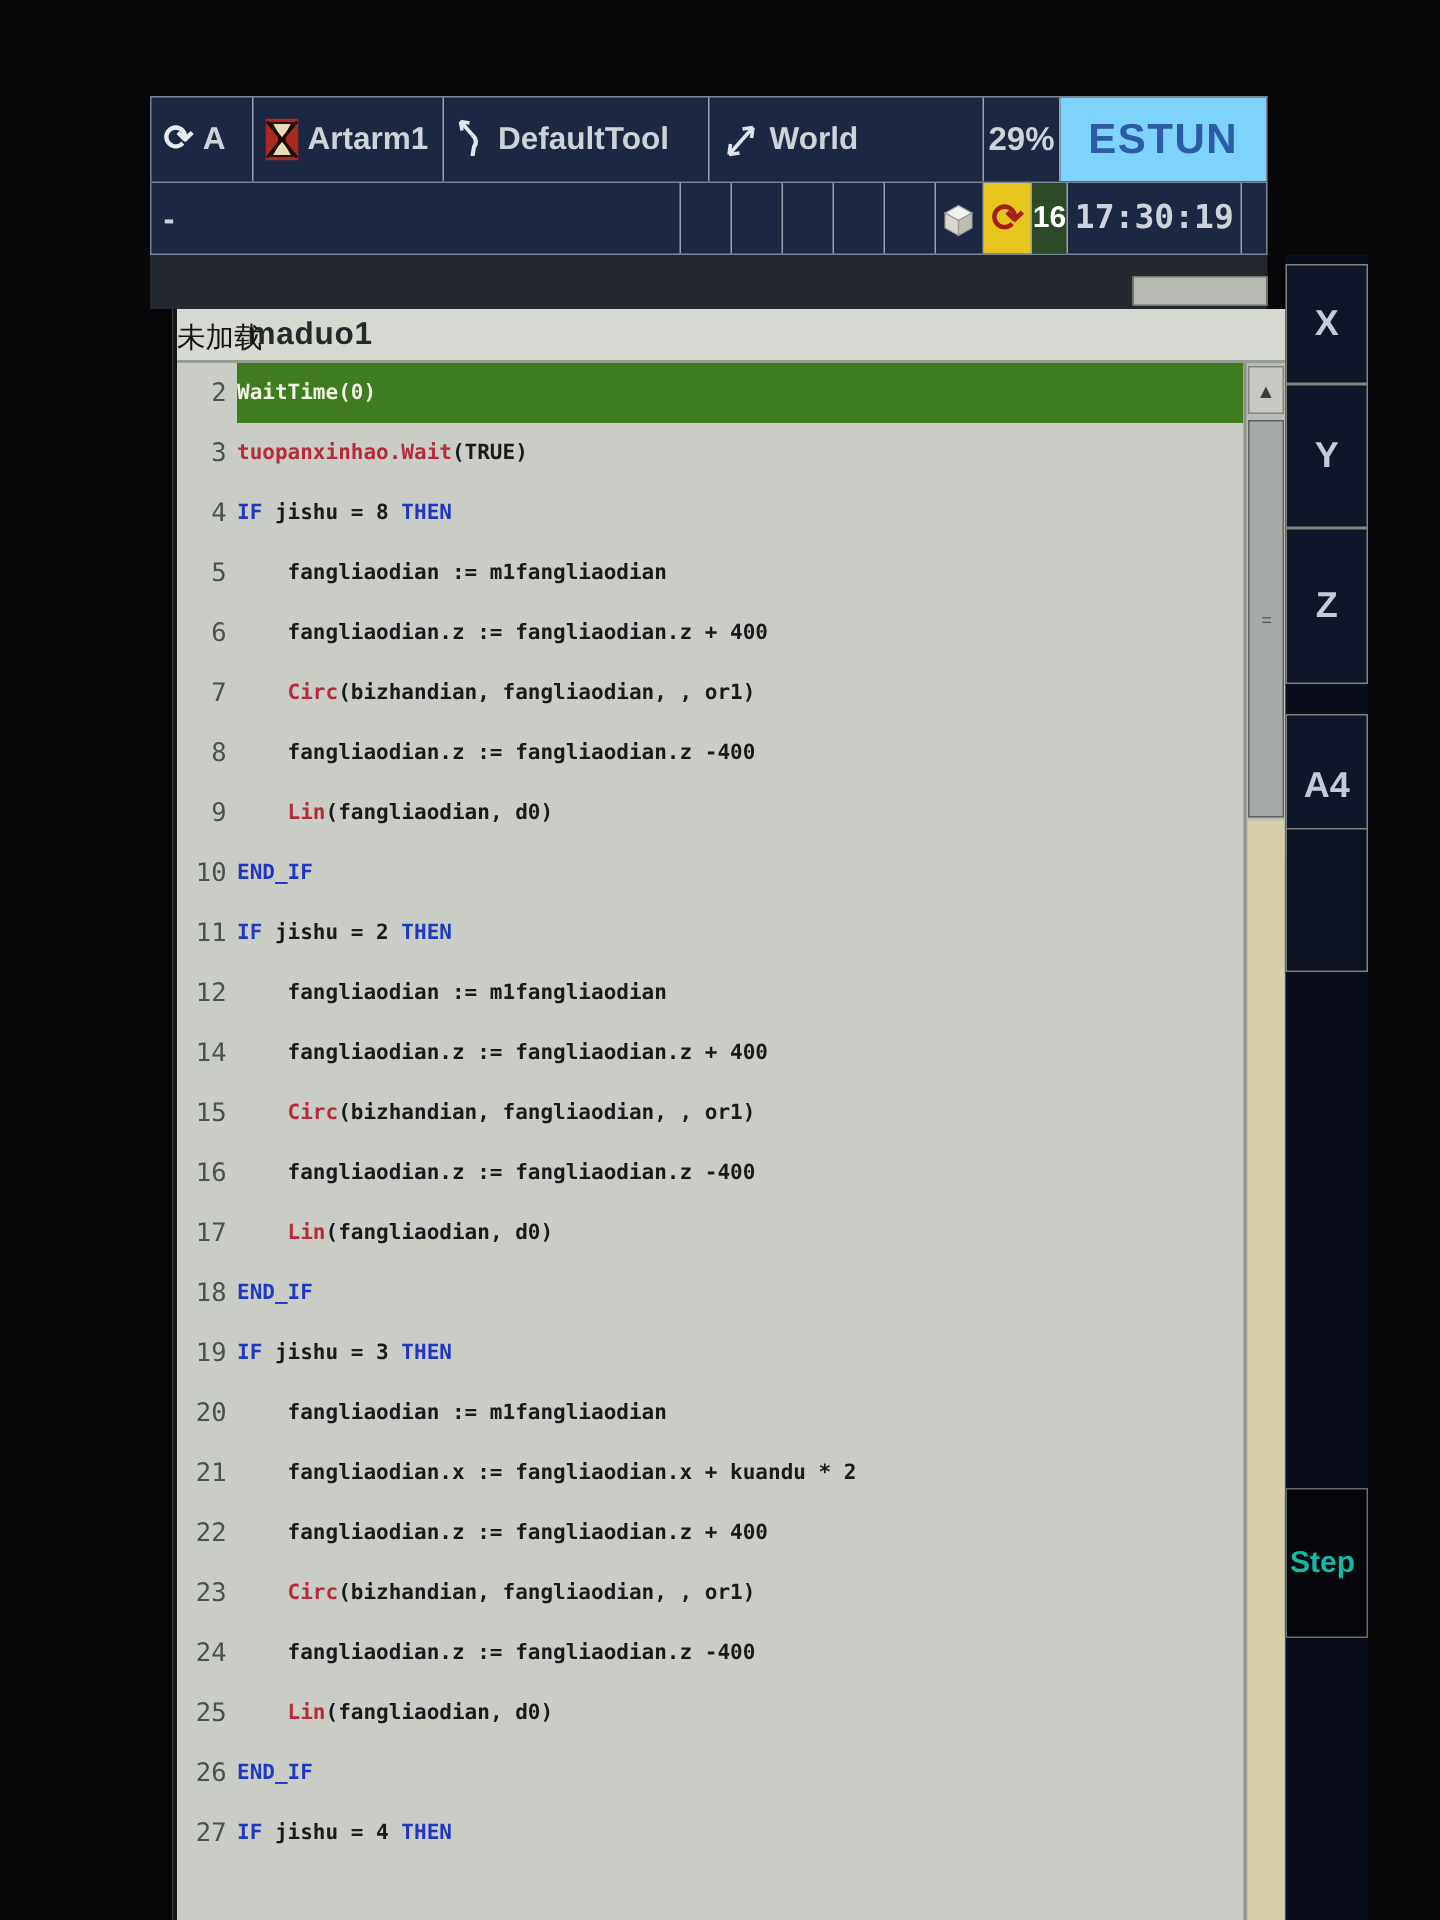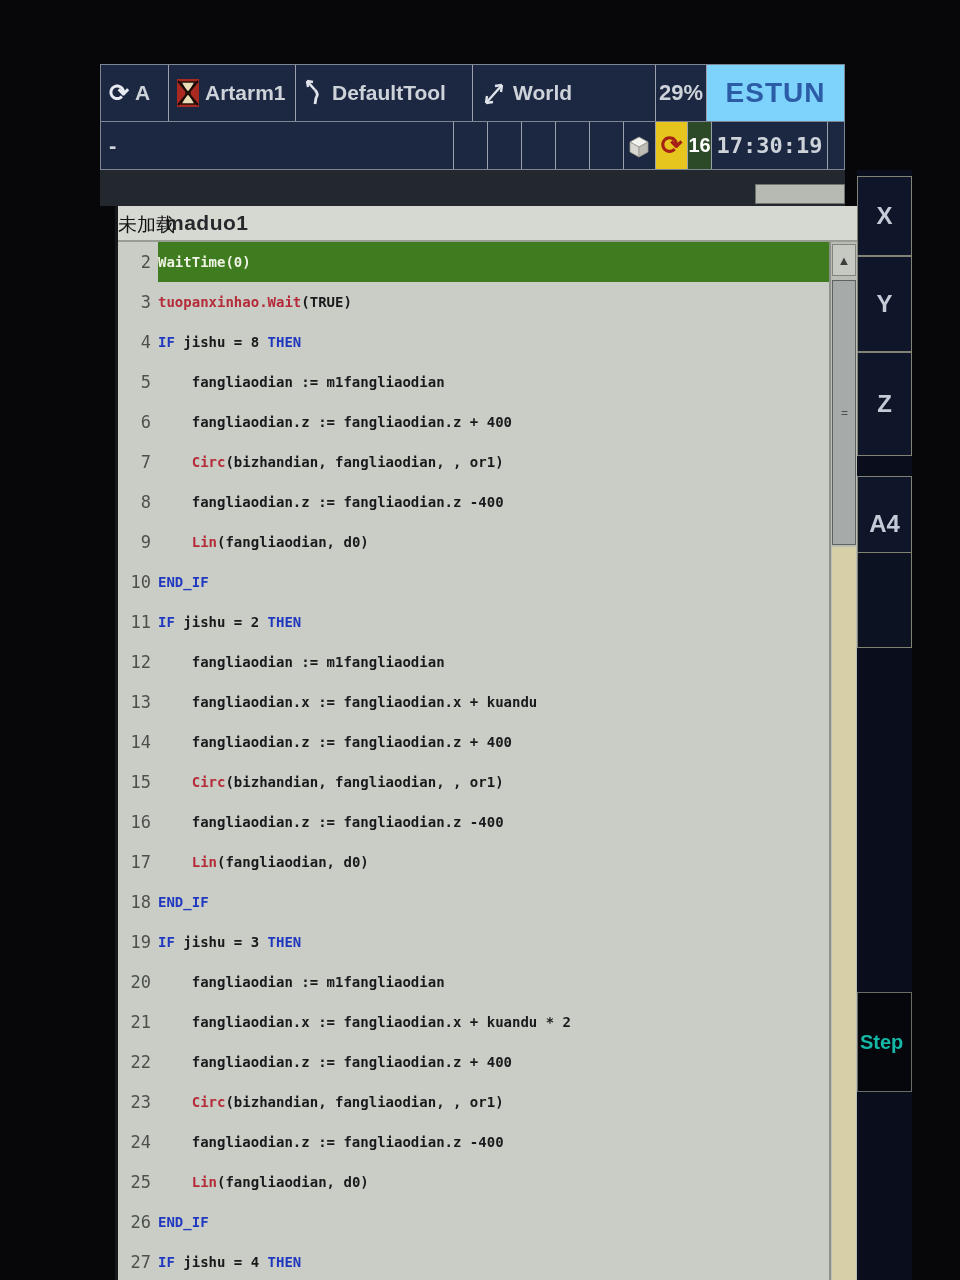--- a/index.html
+++ b/index.html
@@ -210,24 +210,20 @@
       </div>
       <div class="code-line">
         <span class="lnum">11</span>
         <span class="ltext"><span class="seg kw">IF</span><span class="seg pl"> jishu = 2 </span><span class="seg kw">THEN</span></span>
       </div>
       <div class="code-line">
         <span class="lnum">12</span>
         <span class="ltext"><span class="seg pl">    fangliaodian := m1fangliaodian</span></span>
       </div>
       <div class="code-line">
-        <span class="lnum">13</span>
-        <span class="ltext"><span class="seg pl">    fangliaodian.x := fangliaodian.x + kuandu</span></span>
-      </div>
-      <div class="code-line">
         <span class="lnum">14</span>
         <span class="ltext"><span class="seg pl">    fangliaodian.z := fangliaodian.z + 400</span></span>
       </div>
       <div class="code-line">
         <span class="lnum">15</span>
         <span class="ltext"><span class="seg pl">    </span><span class="seg fn">Circ</span><span class="seg pl">(bizhandian, fangliaodian, , or1)</span></span>
       </div>
       <div class="code-line">
         <span class="lnum">16</span>
         <span class="ltext"><span class="seg pl">    fangliaodian.z := fangliaodian.z -400</span></span>

